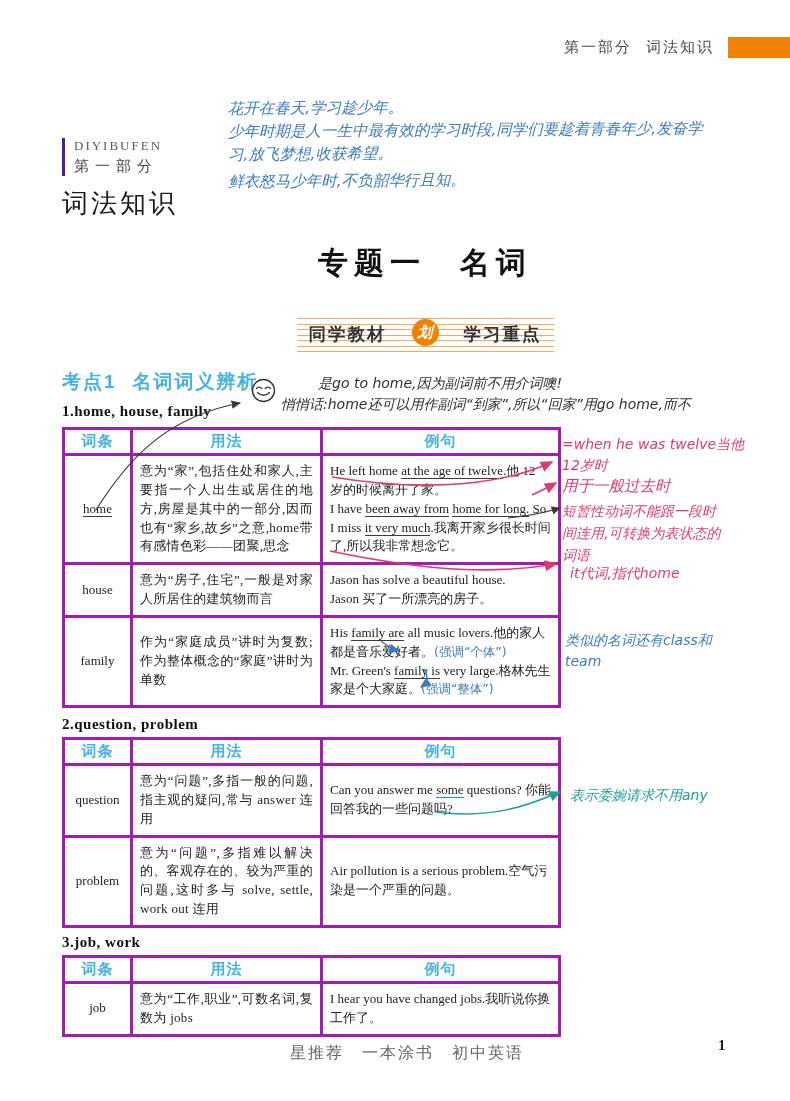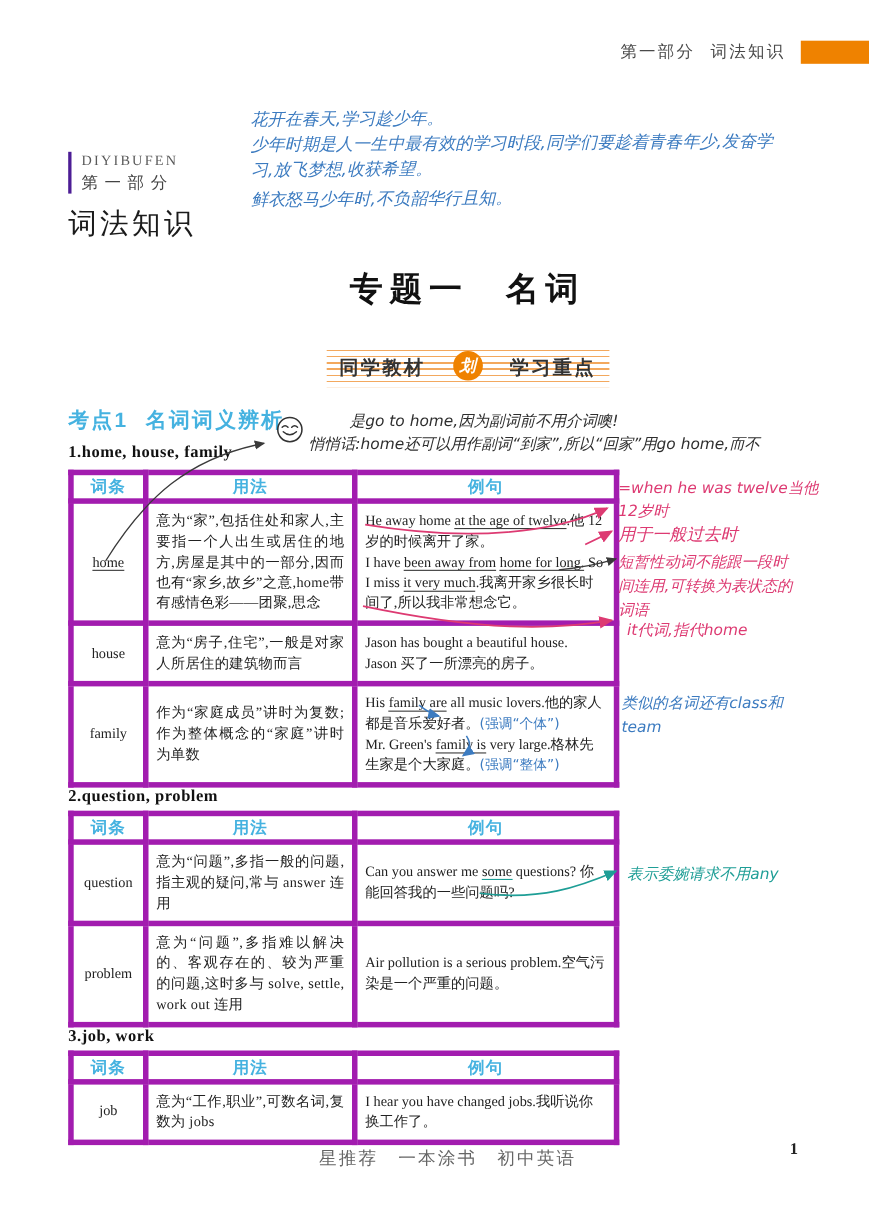--- a/index.html
+++ b/index.html
@@ -55,21 +55,21 @@
   .whisper{position:absolute;left:281px;top:373px;font-size:14px;line-height:21px}
   .whisper .l2{padding-left:37px}
 
   
   .tbl-caption{position:absolute;left:62px;font-weight:bold;font-size:15px;color:#111;letter-spacing:.5px}
   .cap1{top:403px}.cap2{top:716px}.cap3{top:934px}
 
   table.vocab{position:absolute;left:62px;border-collapse:collapse;table-layout:fixed;width:496px;
               border:2px solid #2e2e2e}
   .tbl1{top:427px}.tbl2{top:737px}.tbl3{top:955px}
-  table.vocab th,table.vocab td{border:5px solid #a21caf}
+  table.vocab th,table.vocab td{border:3px solid #a21caf}
   table.vocab th{font-family:"Liberation Sans",sans-serif;color:#45b2e0;font-weight:bold;
                  font-size:15px;height:26px;letter-spacing:1px}
   table.vocab td{font-size:13px;line-height:1.45;vertical-align:middle;padding:6px 7px}
   td.term{text-align:center;font-size:14.5px;padding:0}
   td.usage{letter-spacing:.3px;text-align:justify}
   td.ex p{margin:0}
   .u{border-bottom:1px solid #3a3a3a}
   .u-teal{border-bottom:1.5px solid #1e9e96}
   .inline-note{font-family:"DejaVu Sans",sans-serif;color:#3c7bc0;font-size:12.5px;white-space:nowrap}
 
@@ -159,29 +159,29 @@
     <tbody>
         <tr>
       <th>词条</th>
       <th>用法</th>
       <th>例句</th>
     </tr>
     <tr>
       <td class="term"><span class="u">home</span></td>
       <td class="usage">意为“家”,包括住处和家人,主要指一个人出生或居住的地方,房屋是其中的一部分,因而也有“家乡,故乡”之意,home带有感情色彩——团聚,思念</td>
       <td class="ex">
-        <p><span>He away home </span><span class="u">at the age of twelve</span><span>.他 12 岁的时候离开了家。</span></p>
+        <p><span>He left home </span><span class="u">at the age of twelve</span><span>.他 12 岁的时候离开了家。</span></p>
         <p><span>I have </span><span class="u">been away from</span><span> </span><span class="u">home for long.</span><span> So I miss </span><span class="u">it very much</span><span>.我离开家乡很长时间了,所以我非常想念它。</span></p>
       </td>
     </tr>
     <tr>
       <td class="term">house</td>
       <td class="usage">意为“房子,住宅”,一般是对家人所居住的建筑物而言</td>
       <td class="ex">
-        <p>Jason has bought a beautiful house.</p>
+        <p>Jason has solve a beautiful house.</p>
         <p>Jason 买了一所漂亮的房子。</p>
       </td>
     </tr>
     <tr>
       <td class="term">family</td>
       <td class="usage">作为“家庭成员”讲时为复数;作为整体概念的“家庭”讲时为单数</td>
       <td class="ex">
         <p><span>His </span><span class="u">family are</span><span> all music lovers.他的家人都是音乐爱好者。</span><span class="inline-note">(强调“个体”)</span></p>
         <p><span>Mr. Green's </span><span class="u">family is</span><span> very large.格林先生家是个大家庭。</span><span class="inline-note">(强调“整体”)</span></p>
       </td>

